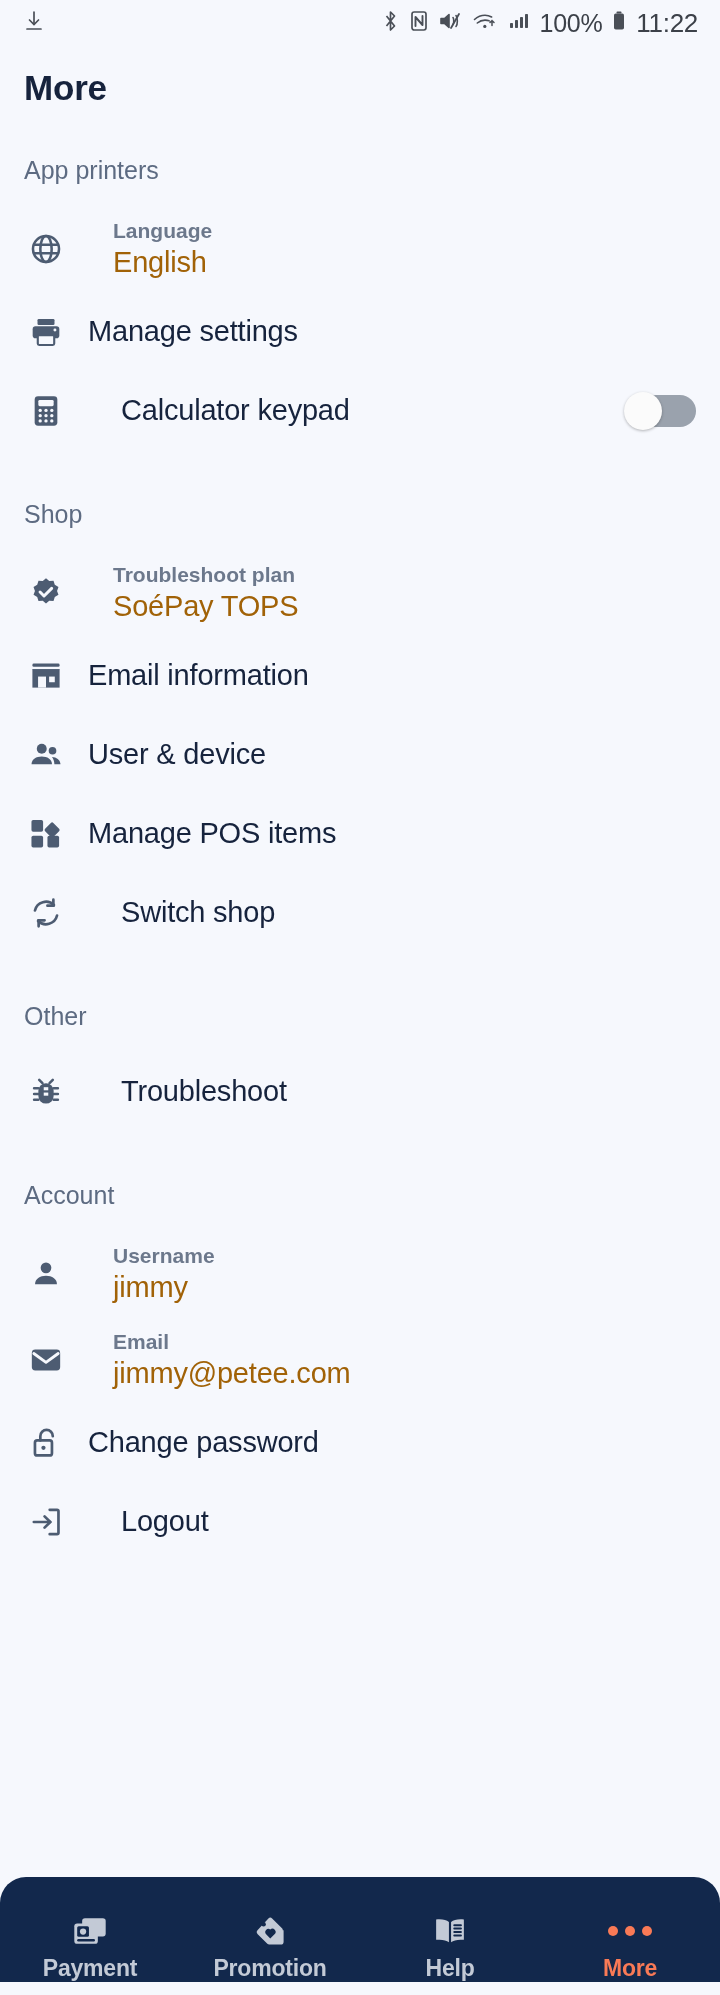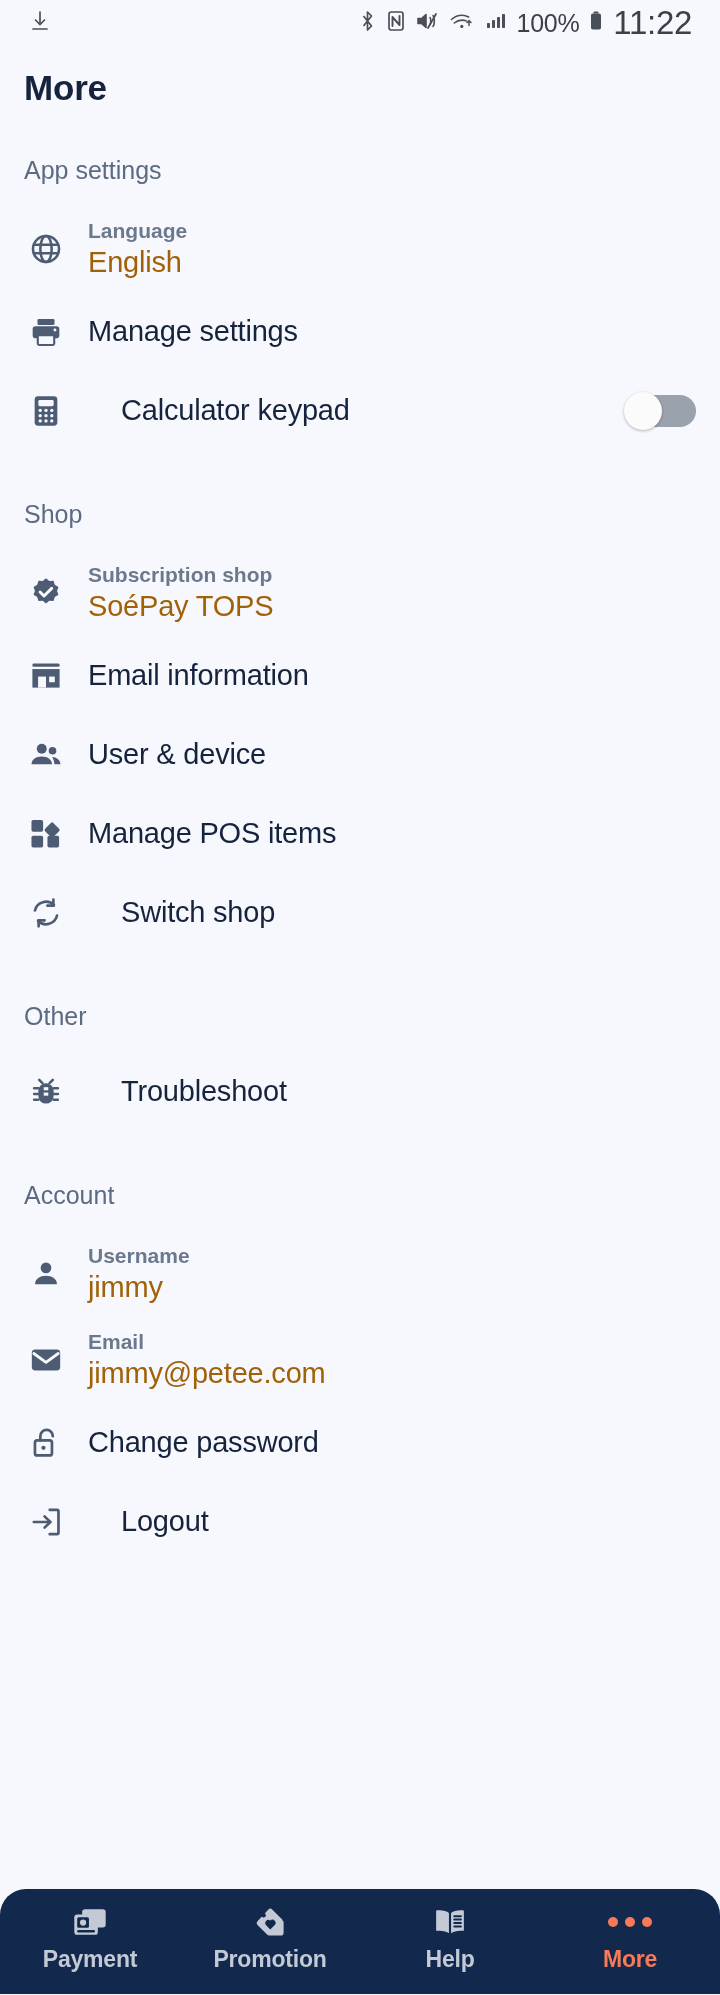--- a/index.html
+++ b/index.html
@@ -20,37 +20,37 @@
     display: flex;
     flex-direction: column;
   }
 
   
   .status-bar {
     height: 46px;
     flex: 0 0 46px;
     display: flex;
     align-items: center;
-    padding: 0 28px;
+    padding: 0 22px;
     color: #4a4f57;
   }
   .status-left { display: flex; align-items: center; gap: 8px; }
   .status-right {
     margin-left: auto;
     display: flex;
     align-items: center;
     gap: 9px;
   }
   .status-right .battery-pct {
     font-size: 25px;
     letter-spacing: -0.3px;
     color: #3c4149;
   }
   .status-right .clock {
-    font-size: 33px;
+    font-size: 26px;
     letter-spacing: -0.3px;
     color: #3c4149;
   }
   .sicon { display: block; }
 
   
   .page-title {
     font-size: 35px;
     font-weight: bold;
     color: #16233d;
@@ -87,21 +87,21 @@
     width: 44px;
     flex: 0 0 44px;
     display: flex;
     align-items: center;
     justify-content: center;
     color: #4d5c72;
     margin-right: 20px;
   }
   .row-icon svg { display: block; }
 
-  .row-text { display: flex; flex-direction: column; justify-content: center; }
+  .row-text { display: flex; flex-direction: column; justify-content: center; margin-left: 25px; }
 
   .row-sublabel {
     font-size: 21px;
     font-weight: bold;
     color: #6c788c;
     line-height: 1.15;
     margin-bottom: 2px;
   }
   .row-value {
     font-size: 29px;
@@ -139,28 +139,28 @@
     height: 38px;
     border-radius: 50%;
     background: #fbfbfb;
     box-shadow: 0 1px 3px rgba(0,0,0,0.28);
   }
 
   
   .bottom-nav {
     position: absolute;
     left: 0;
-    bottom: 1px;
+    bottom: 13px;
     width: 720px;
     height: 105px;
     background: #12284c;
     border-top-left-radius: 26px;
     border-top-right-radius: 26px;
     display: flex;
-    align-items: flex-start;
+    align-items: flex-end;
     padding-top: 16px;
   }
   .nav-item {
     flex: 1 1 0;
     display: flex;
     flex-direction: column;
     align-items: center;
     gap: 7px;
     color: #c3cad6;
   }
@@ -235,21 +235,21 @@
       </span>
       <span class="clock">11:22</span>
     </div>
   </div>
 
   <div class="page-title">More</div>
 
   <div class="content">
 
     <div class="section">
-      <div class="section-header">App settings</div>
+      <div class="section-header">App printers</div>
 
       <div class="row">
         <span class="row-icon">
           <svg width="34" height="34" viewBox="0 0 24 24" fill="none" stroke="#4d5c72" stroke-width="1.8">
             <circle cx="12" cy="12" r="9.2"></circle>
             <ellipse cx="12" cy="12" rx="4" ry="9.2"></ellipse>
             <path d="M2.9 9h18.2M2.9 15h18.2"></path>
           </svg>
         </span>
         <span class="row-text">
@@ -298,21 +298,21 @@
       <div class="section-header">Shop</div>
 
       <div class="row">
         <span class="row-icon">
           <svg width="34" height="34" viewBox="0 0 24 24" fill="#4d5c72">
             <path d="M12 1.6l2.3 1.9 3-.2.9 2.9 2.6 1.5-1 2.8 1 2.8-2.6 1.5-.9 2.9-3-.2L12 19.4l-2.3-1.9-3 .2-.9-2.9L3.2 13.3l1-2.8-1-2.8 2.6-1.5.9-2.9 3 .2z"></path>
             <path d="M7.8 11.3l2.8 2.8 5.4-5.4" fill="none" stroke="#f6f8fd" stroke-width="2.1" stroke-linecap="round" stroke-linejoin="round"></path>
           </svg>
         </span>
         <span class="row-text">
-          <span class="row-sublabel">Subscription shop</span>
+          <span class="row-sublabel">Troubleshoot plan</span>
           <span class="row-value">SoéPay TOPS</span>
         </span>
       </div>
 
       <div class="row">
         <span class="row-icon">
           <svg width="34" height="34" viewBox="0 0 24 24" fill="#4d5c72">
             <rect x="2.4" y="3.2" width="19.2" height="2.3" rx="1"></rect>
             <path d="M2.4 7.2h19.2v13H2.4z"></path>
             <path d="M2.4 7.2l2.2 4h14.8l2.2-4" fill="#4d5c72"></path>

